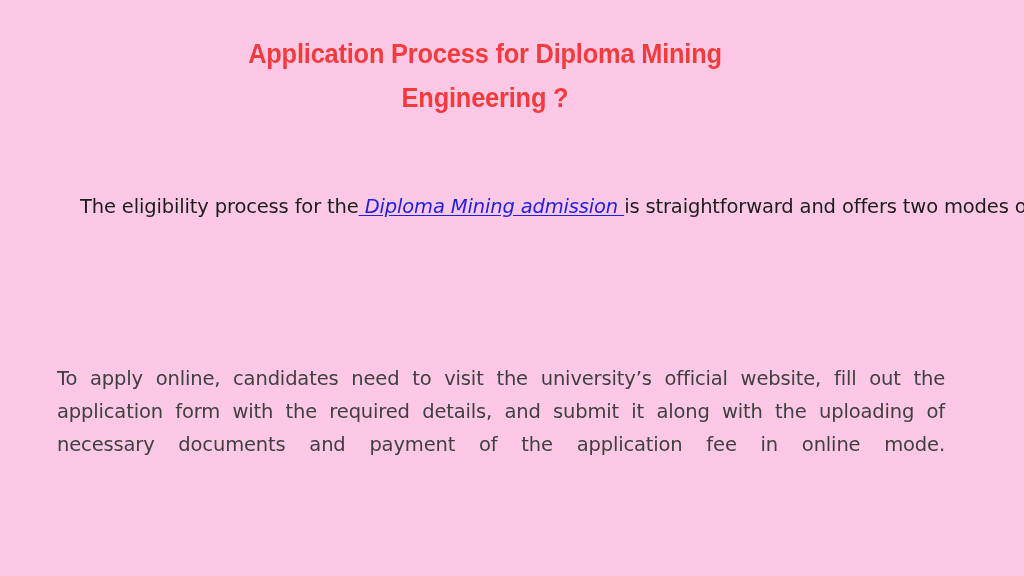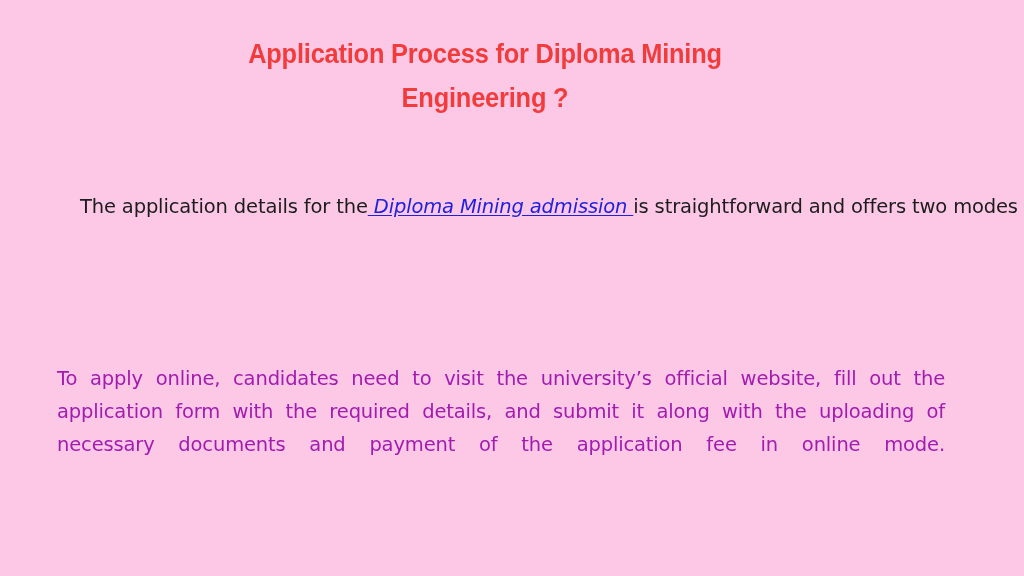--- a/index.html
+++ b/index.html
@@ -68,21 +68,21 @@
     cursor: pointer;
     font-style: italic;
   }
 
   
   .para-two {
     position: absolute;
     left: 57px;
     top: 342px;
     width: 888px;
-    color: #a21caf;
+    color: #404040;
     font-family: "DejaVu Sans", sans-serif;
     font-size: 19.5px;
     line-height: 33px;
     text-align: justify;
     text-justify: inter-word;
     letter-spacing: -0.15px;
   }
   .para-two::after {
     content: "";
     display: inline-block;
@@ -93,17 +93,17 @@
 </head>
 <body>
 
 <div class="slide">
 
   <div class="title-block">
     <span class="title-line">Application Process for Diploma Mining</span>
     <span class="title-line">Engineering ?</span>
   </div>
 
-  <p class="para-one"><span class="seg">The application details for the</span><a class="inline-link" href="#"> Diploma Mining admission </a><span class="seg">is straightforward and offers two modes of application: online and offline. Candidates who fulfill the above eligibility criteria can only apply.</span></p>
+  <p class="para-one"><span class="seg">The eligibility process for the</span><a class="inline-link" href="#"> Diploma Mining admission </a><span class="seg">is straightforward and offers two modes of application: online and offline. Candidates who fulfill the above eligibility criteria can only apply.</span></p>
 
   <p class="para-two">To apply online, candidates need to visit the university’s official website, fill out the application form with the required details, and submit it along with the uploading of necessary documents and payment of the application fee in online mode.</p>
 
 </div>
 
 </body></html>

